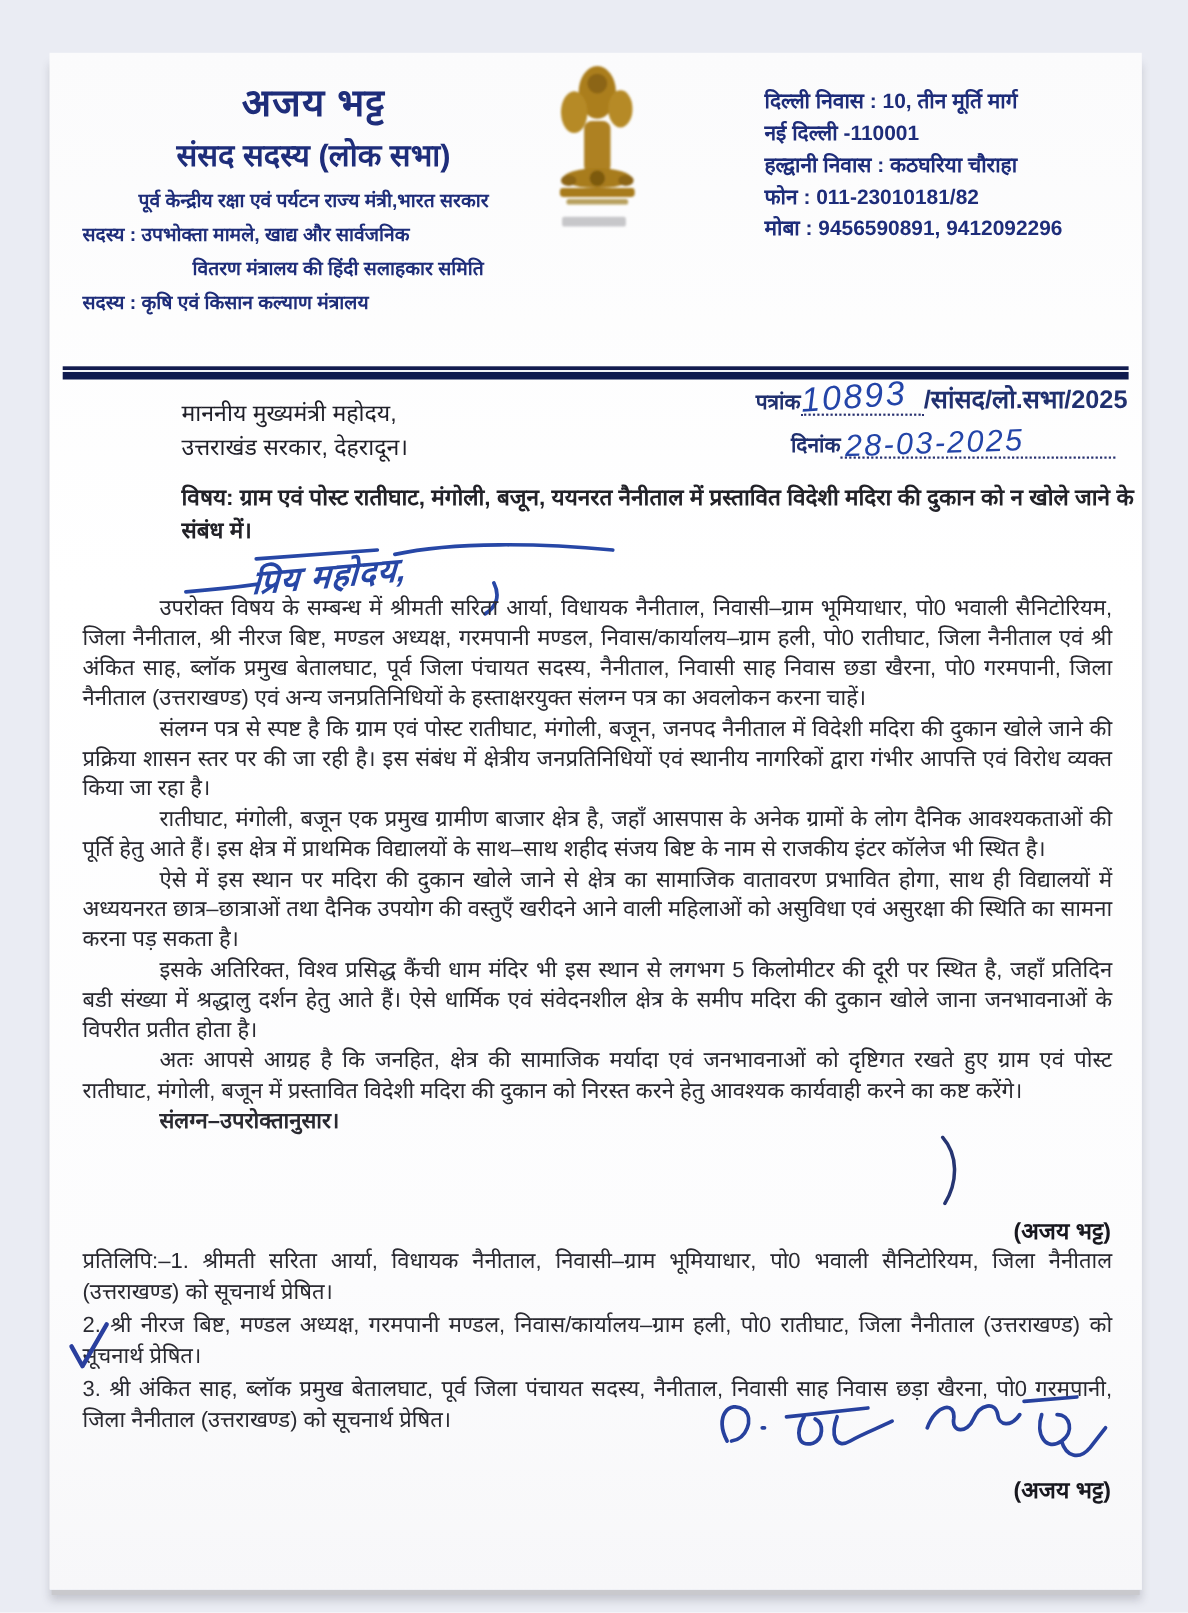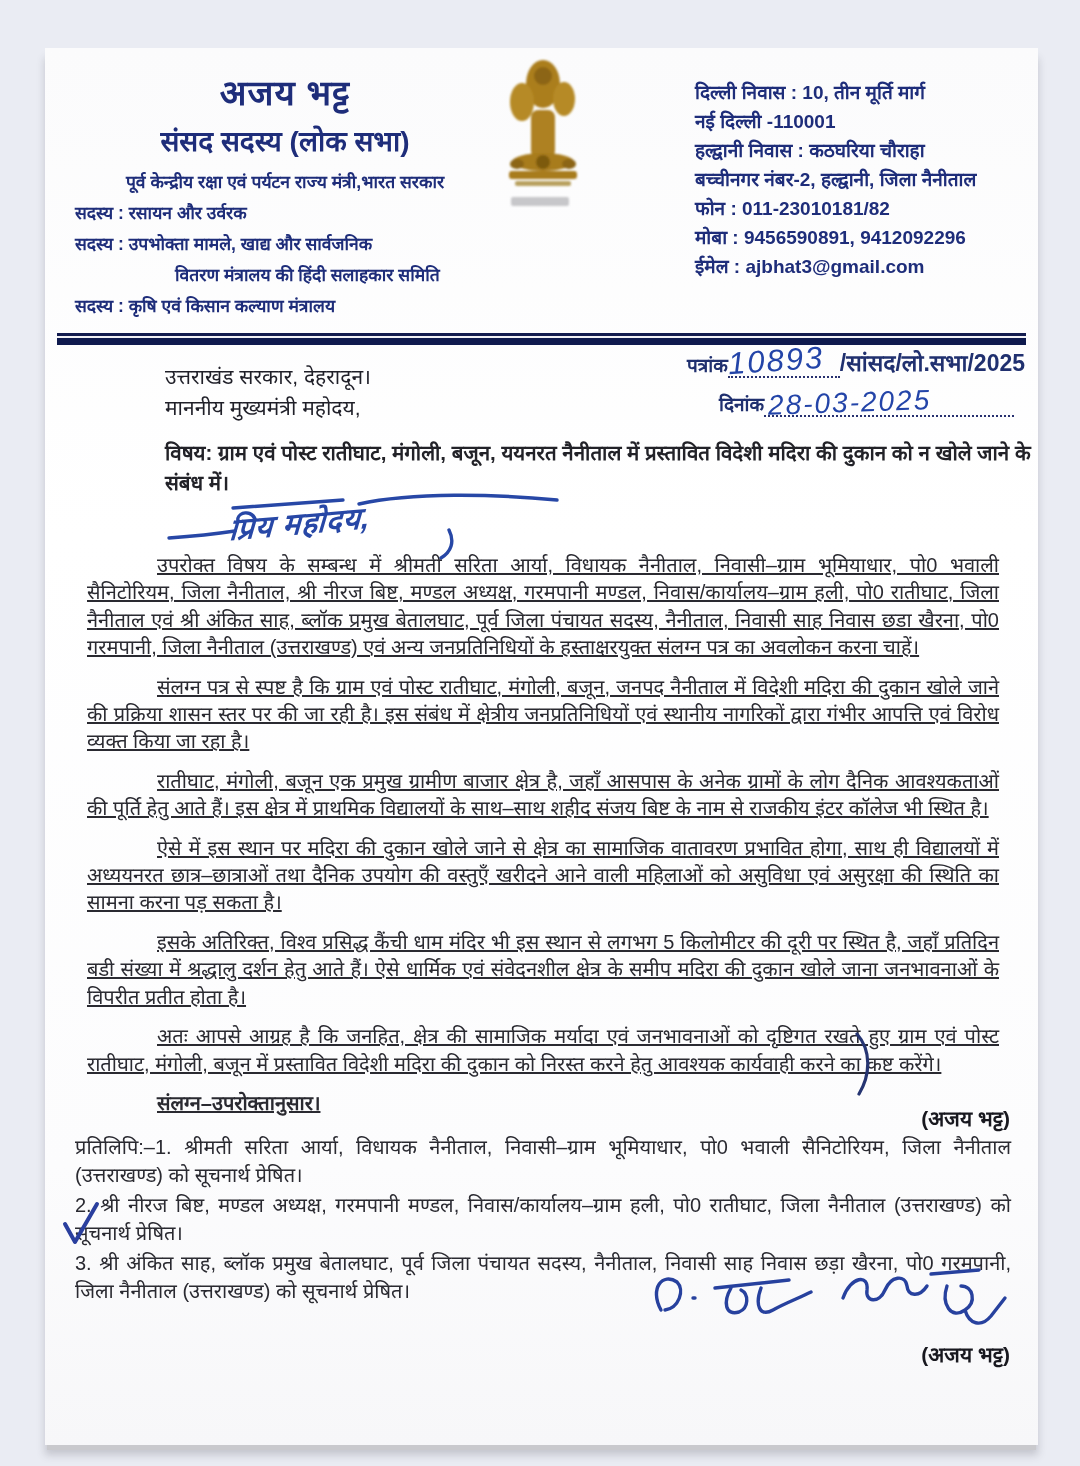--- a/index.html
+++ b/index.html
@@ -36,21 +36,21 @@
   
   .subject{position:absolute;left:120px;top:390px;width:868px;font-size:20.5px;line-height:30px;
            color:#222228;font-weight:600;}
   .salutation{position:absolute;left:118px;top:438px;width:440px;height:74px;}
   .salutation svg{position:absolute;left:0;top:0;}
   .hand-text{position:absolute;left:66px;top:16px;font-size:30px;font-style:italic;font-weight:600;
              color:#2747a6;transform:rotate(-5deg) skewX(-8deg);letter-spacing:1px;}
   
   .body-text{position:absolute;left:30px;top:492px;width:936px;font-size:20px;line-height:27.4px;
              text-align:justify;color:#2a2a31;}
-  .body-text p{margin:12px;text-indent:70px;text-decoration:underline;}
+  .body-text p{margin:0;text-indent:70px;}
   .enclosure{font-weight:bold;text-indent:0;}
   .paren{position:absolute;left:806px;top:984px;width:28px;height:64px;}
   .sign{position:absolute;right:28px;font-size:21px;font-weight:bold;color:#18181f;}
   .sign1{top:1056px;}
   .sign2{top:1292px;}
   .copies{position:absolute;left:30px;top:1086px;width:936px;font-size:20px;line-height:27.5px;
           text-align:justify;color:#2a2a31;}
   .copies p{margin:0 0 3px 0;position:relative;}
   .copy-check{position:absolute;left:-14px;top:8px;width:42px;height:48px;}
   .scribble{position:absolute;left:586px;top:1210px;width:378px;height:84px;}
@@ -60,21 +60,20 @@
 
 <div class="stage">
   <div class="paper">
 
     <div class="hdr-title">
       <div class="name">अजय भट्ट</div>
       <div class="desig">संसद सदस्य (लोक सभा)</div>
       <div class="former">पूर्व केन्द्रीय रक्षा एवं पर्यटन राज्य मंत्री,भारत सरकार</div>
     </div>
     <ul class="memberships">
-      <li>सदस्य : रसायन और उर्वरक</li>
       <li>सदस्य : उपभोक्ता मामले, खाद्य और सार्वजनिक</li>
       <li class="indent">वितरण मंत्रालय की हिंदी सलाहकार समिति</li>
       <li>सदस्य : कृषि एवं किसान कल्याण मंत्रालय</li>
     </ul>
 
     <div class="emblem">
       <svg width="104" height="164" viewBox="0 0 104 164">
         <defs>
             <filter id="bl">
               <feGaussianBlur stdDeviation="1.1"></feGaussianBlur>
@@ -94,31 +93,29 @@
           <rect x="24" y="127" width="56" height="5" rx="2" fill="#9b7a20" opacity="0.7"></rect>
           <rect x="20" y="143" width="58" height="9" rx="2" fill="#9b9ba1" opacity="0.55"></rect>
         </g>
       </svg>
     </div>
 
     <div class="hdr-right">
       <div>दिल्ली निवास : 10, तीन मूर्ति मार्ग</div>
       <div>नई दिल्ली -110001</div>
       <div>हल्द्वानी निवास : कठघरिया चौराहा</div>
-      <div>बच्चीनगर नंबर-2, हल्द्वानी, जिला नैनीताल</div>
       <div>फोन : 011-23010181/82</div>
       <div>मोबा : 9456590891, 9412092296</div>
-      <div>ईमेल : ajbhat3@gmail.com</div>
     </div>
 
     <div class="rule"></div>
 
     <div class="addressee">
+      <div>माननीय मुख्यमंत्री महोदय,</div>
       <div>उत्तराखंड सरकार, देहरादून।</div>
-      <div>माननीय मुख्यमंत्री महोदय,</div>
     </div>
 
     <div class="refs">
       <div class="ref-line r1">
         <span>पत्रांक</span>
           <span class="dots">
             <span class="hand hand-no">10893</span>
           </span>
           <span class="suffix">/सांसद/लो.सभा/2025</span>
       </div>

